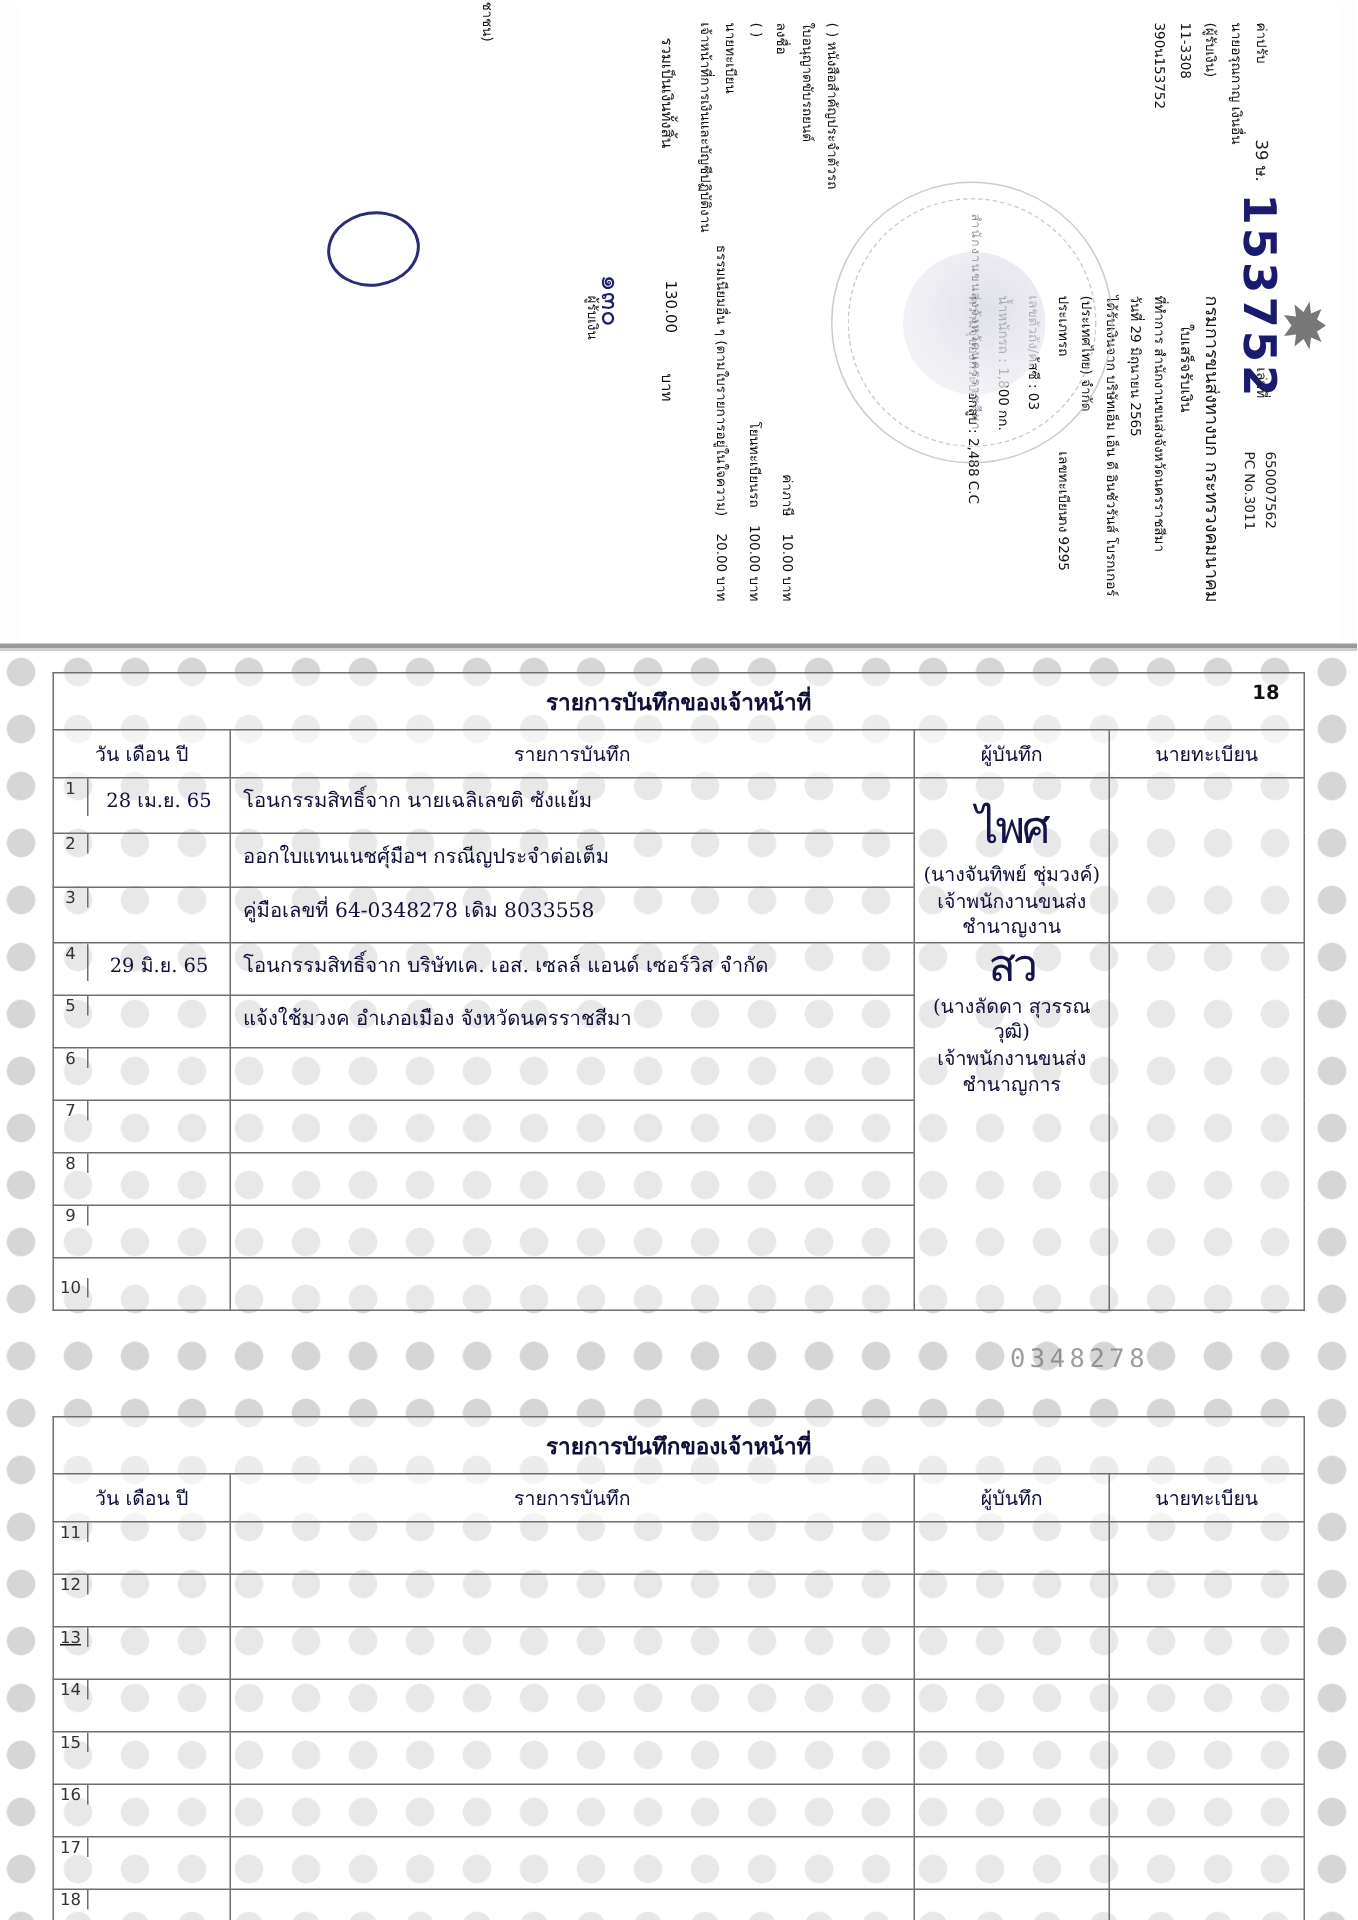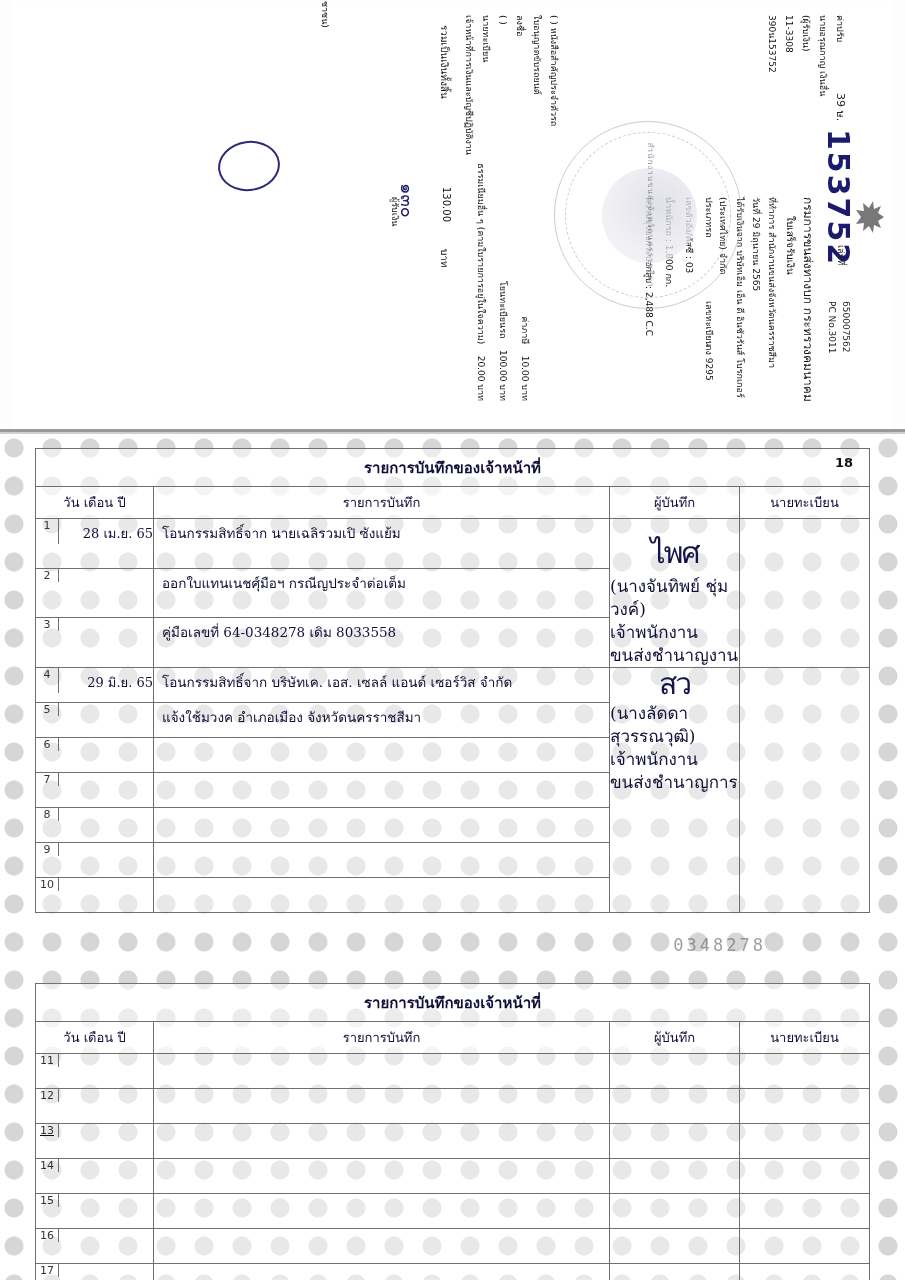--- a/index.html
+++ b/index.html
@@ -143,24 +143,24 @@
   }
   .rowbox{height:34px;}
   .linecell{position:relative;height:34px;}
   .handwrite{
     font-family:"DejaVu Serif", serif;
     font-size:13.5px;color:#101038;
     padding:3px 0 0 8px;white-space:nowrap;
   }
   .handdate{
     font-family:"DejaVu Serif", serif;
-    font-size:13px;color:#101038;text-align:right;padding-top:4px;
+    font-size:13px;color:#101038;text-align:center;padding-top:4px;
   }
   .signer{
-    font-family:"DejaVu Serif", serif;font-size:17px;color:#101038;line-height:1.35;
+    font-family:"DejaVu Serif", serif;font-size:13px;color:#101038;text-align:center;line-height:1.35;
   }
   .sigmark{
     font-family:"DejaVu Serif", serif;font-size:30px;color:#14144a;text-align:center;
     line-height:.8;letter-spacing:-2px;
   }
   .faint-num{
     position:absolute;right:104px;font-family:"DejaVu Sans Mono", monospace;
     font-size:17px;color:#6a6a6a;letter-spacing:3px;opacity:.65;
   }
   .gap-band{height:70px;position:relative;}
@@ -280,21 +280,21 @@
         </thead>
         <tbody>
           <tr>
             <td class="rowbox">
               <div style="display:flex;">
                 <div class="numcell">1</div>
                 <div class="handdate" style="flex:1;">28 เม.ย. 65</div>
               </div>
             </td>
             <td class="linecell">
-              <div class="handwrite">โอนกรรมสิทธิ์จาก นายเฉลิรวมเปิ ซังแย้ม</div>
+              <div class="handwrite">โอนกรรมสิทธิ์จาก นายเฉลิเลขติ ซังแย้ม</div>
             </td>
             <td rowspan="3">
               <div class="sigmark" style="padding-top:22px;">ไพศ</div>
               <div class="signer" style="padding-top:10px;white-space:pre-line;">(นางจันทิพย์ ชุ่มวงค์)
 เจ้าพนักงานขนส่งชำนาญงาน</div>
             </td>
             <td rowspan="3"></td>
           </tr>
           <tr>
             <td class="rowbox">
@@ -378,21 +378,21 @@
             <td class="rowbox">
               <div style="display:flex;">
                 <div class="numcell">9</div>
                 <div style="flex:1;"></div>
               </div>
             </td>
             <td class="linecell"></td>
           </tr>
           <tr>
             <td class="rowbox">
-              <div style="display:flex;">
+              <div style="display:flex;margin-top:13px;">
                 <div class="numcell">10</div>
                 <div style="flex:1;"></div>
               </div>
             </td>
             <td class="linecell"></td>
           </tr>
         </tbody>
       </table>
 
       <div class="gap-band">

